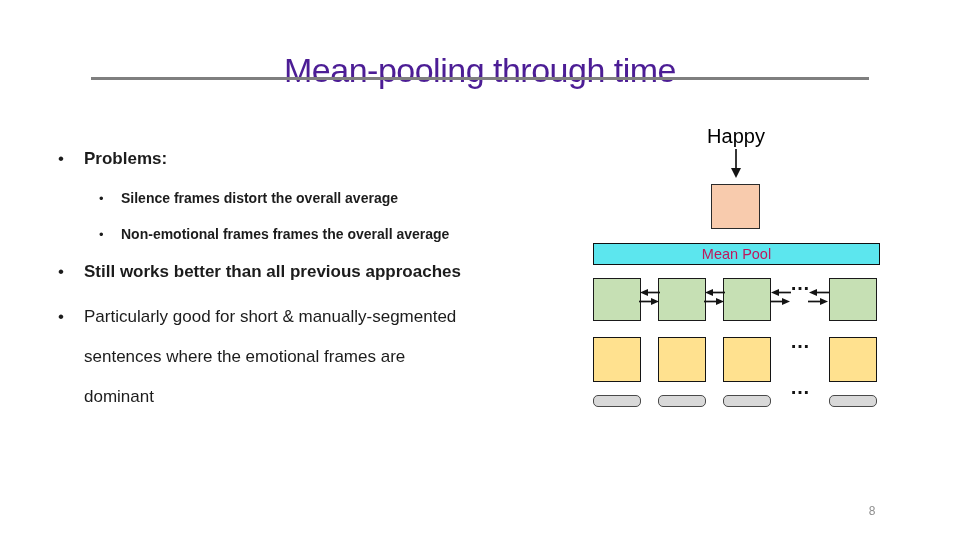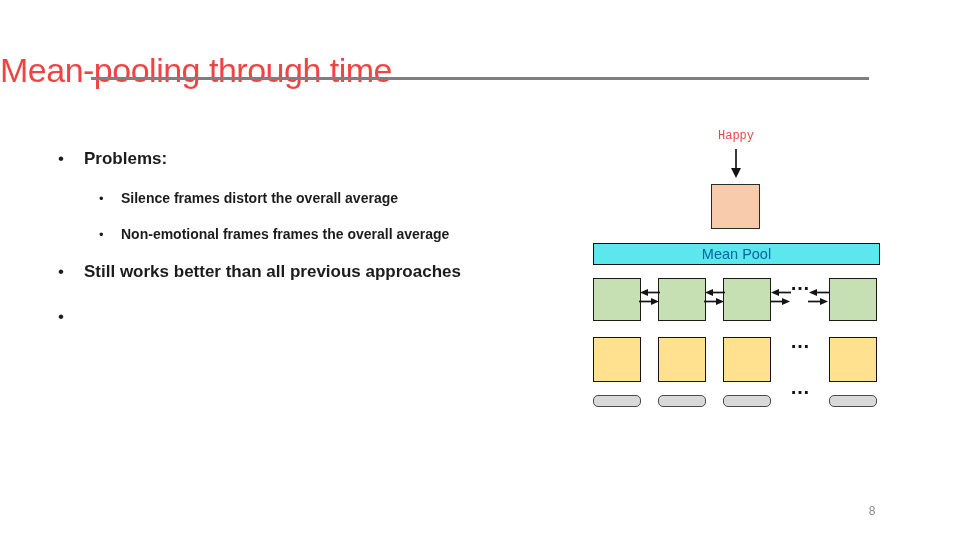--- a/index.html
+++ b/index.html
@@ -2,47 +2,47 @@
 <html style="--pool-cyan: #5ce6ee; --cell-green: #c6e0b4; --cell-yellow: #ffe18f; --cell-orange: #f8cbad; --bar-gray: #d9d9d9; --underline-gray: #7f7f7f;"><head>
 <meta charset="utf-8">
 <style>
   html,body{margin:0;padding:0;background:#e8e8e8;}
   .slide{
     position:relative;width:960px;height:540px;background:#ffffff;overflow:hidden;
     font-family:"Liberation Sans",sans-serif;color:#1c1c1c;
   }
   
   .title{
-    position:absolute;top:26px;left:0;right:0;text-align:left;
-    font-size:34px;line-height:42px;font-weight:400;color:#ef4444;letter-spacing:-0.5px;
+    position:absolute;top:26px;left:0;right:0;text-align:center;
+    font-size:34px;line-height:42px;font-weight:400;color:#4c1d95;letter-spacing:-0.5px;
   }
   .title-underline{
     position:absolute;left:91px;top:77px;width:778px;height:3px;
     background:var(--underline-gray,#7f7f7f);
   }
   
   .bullets{position:absolute;left:58px;top:146px;width:470px;}
   .row{display:flex;align-items:flex-start;}
   .row .marker{flex:0 0 26px;color:#1c1c1c;}
   .l1{font-size:17px;line-height:26px;}
   .l2{font-size:14px;line-height:21px;padding-left:41px;}
   .l2 .marker{flex:0 0 22px;font-size:13px;}
   .mb16{margin-bottom:16px}.mb15{margin-bottom:15px}.mb14{margin-bottom:14px}.mb12{margin-bottom:12px}
   .btext{white-space:nowrap;font-weight:bold;}
   .multi .btext-multi div{line-height:40px;white-space:nowrap;}
   .multi .marker{line-height:40px;}
   
   .abs{position:absolute;box-sizing:border-box;}
-  .happy-label{left:700px;top:126px;width:72px;text-align:center;font-size:12px;line-height:20px;color:#ef4444;font-family:Liberation Mono, monospace;}
+  .happy-label{left:700px;top:126px;width:72px;text-align:center;font-size:20px;line-height:20px;color:#000000;}
   .darrow{left:730px;top:149px;width:12px;height:29px;}
   .cell-orange{left:711px;top:184px;width:49px;height:45px;background:var(--cell-orange,#f8cbad);border:1.6px solid #2b2b2b;}
   .pool-bar{
     left:593px;top:243px;width:287px;height:22px;background:var(--pool-cyan,#5ce6ee);
     border:1.6px solid #101010;display:flex;align-items:center;justify-content:center;
-    font-size:14.5px;color:#0369a1;
+    font-size:14.5px;color:#be185d;
   }
   .cell-green{top:278px;width:48px;height:43px;background:var(--cell-green,#c6e0b4);border:1.6px solid #1a1a1a;}
   .cell-yellow{top:337px;width:48px;height:45px;background:var(--cell-yellow,#ffe18f);border:1.4px solid #141414;}
   .bar-gray{top:395px;width:48px;height:12px;background:var(--bar-gray,#d9d9d9);border:1.5px solid #4a4a4a;border-radius:5px;}
   .x1{left:593px}.x2{left:658px}.x3{left:723px}.x4{left:829px}
   .pair{width:21px;height:18px;top:288px;}
   .p1{left:639px}.p2{left:704px}.p3{left:770px}.p4{left:808px}
   .al{stroke:#141414;stroke-width:1.7;}
   .ap{fill:#141414;stroke:none;}
   .dots{left:789px;width:22px;text-align:center;font-size:20px;font-weight:bold;color:#141414;}
@@ -72,20 +72,25 @@
     <div class="row l2 mb14">
       <span class="marker">•</span>
       <div class="btext">Non-emotional frames frames the overall average</div>
     </div>
     <div class="row l1 mb12">
       <span class="marker">•</span>
       <div class="btext">Still works better than all previous approaches</div>
     </div>
     <div class="row l1 multi">
       <span class="marker">•</span>
+      <div class="btext-multi">
+        <div>Particularly good for short &amp; manually-segmented</div>
+        <div>sentences where the emotional frames are</div>
+        <div>dominant</div>
+      </div>
     </div>
   </div>
 
   <div>
 
     <div class="abs happy-label">Happy</div>
 
     <svg class="abs darrow" viewBox="0 0 12 29">
       <line class="al" x1="6" y1="0" x2="6" y2="20"></line>
       <polygon class="ap" points="6,29 1,19 11,19"></polygon>

